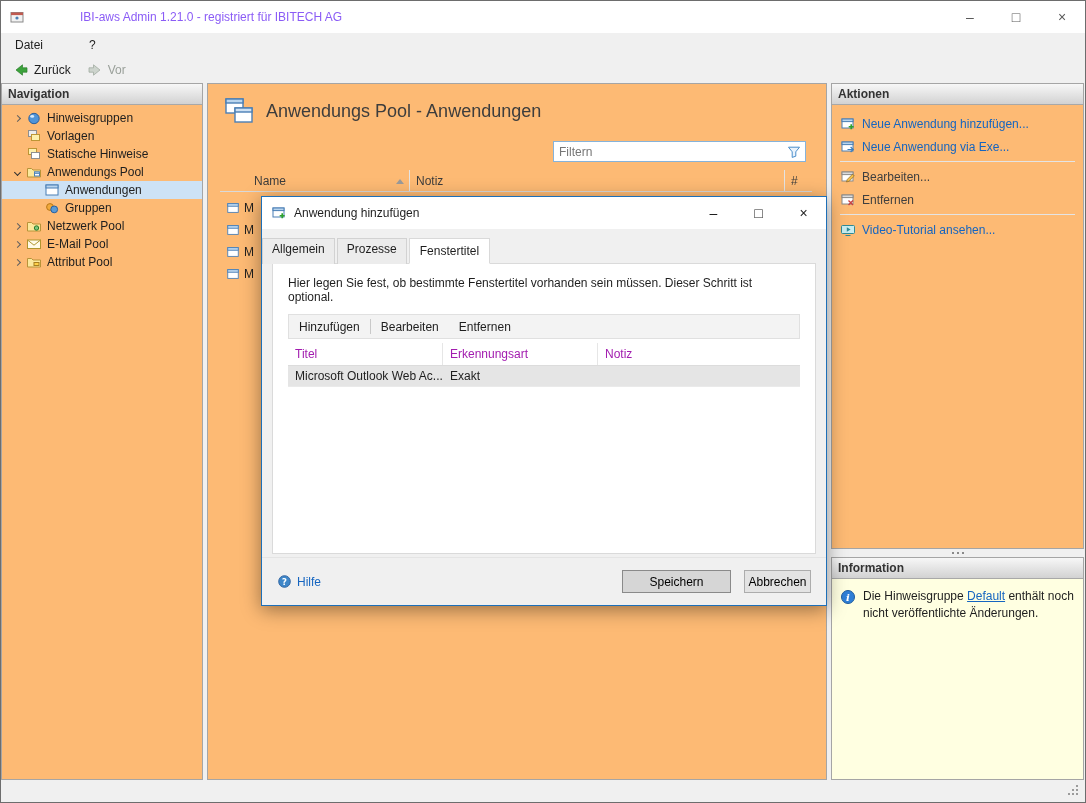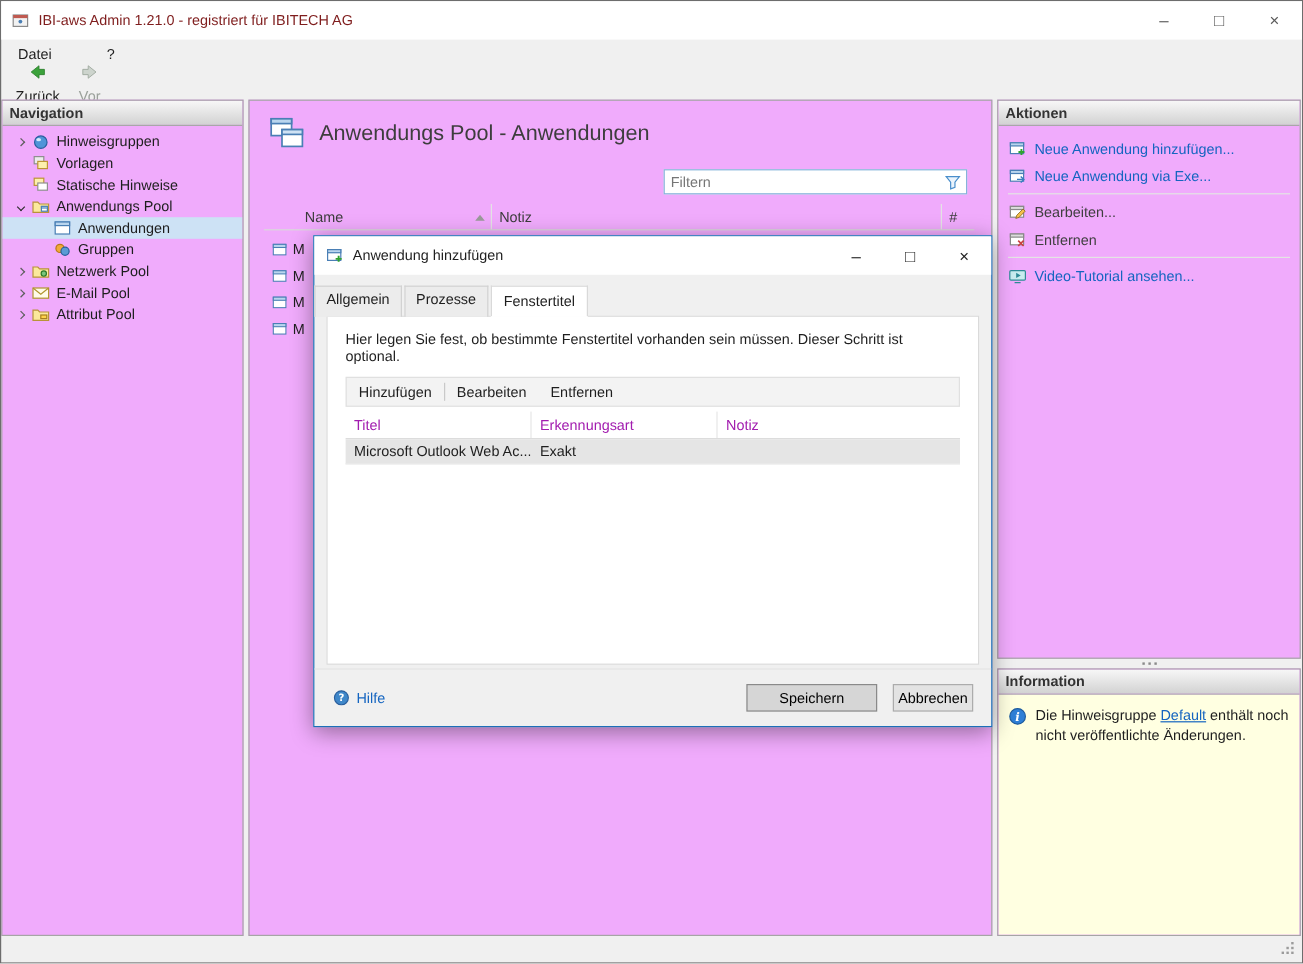--- a/index.html
+++ b/index.html
@@ -3,32 +3,32 @@
 <meta charset="utf-8">
 <style>
   * { margin:0; padding:0; box-sizing:border-box; }
   html,body { width:1086px; height:803px; }
   body { font-family:"Liberation Sans","DejaVu Sans",sans-serif; font-size:12px; color:#1e1e1e; background:#f0f0f0; position:relative; overflow:hidden; }
   .window { position:absolute; inset:0; border:1px solid #6d6d6d; background:#f0f0f0; }
 
   
   .titlebar { height:32px; background:#fff; display:flex; align-items:center; padding-left:8px; }
   .app-icon { width:16px; height:16px; margin-right:7px; flex:0 0 auto; }
-  .titlebar .title { color:#7f1d1d; }
+  .titlebar .title { color:#8b5cf6;margin-left:48px; }
   .caption-buttons { margin-left:auto; display:flex; height:32px; }
   .cap-btn { width:46px; display:flex; align-items:center; justify-content:center; color:#5a5a5a; font-size:14px; }
   .menubar { height:23px; display:flex; align-items:center; padding-left:5px;gap:28px; }
   .menu-item { padding:3px 9px; }
   .toolbar { height:27px; display:flex; align-items:center; padding-left:5px; gap:2px; }
-  .tool-btn { display:flex; align-items:center; gap:5px; padding:3px 7px;flex-direction:column; }
+  .tool-btn { display:flex; align-items:center; gap:5px; padding:3px 7px; }
   .tool-btn .ic16 { width:16px; height:16px; }
   .tool-btn.disabled { color:#9aa09a; }
 
   
-  .panel { position:absolute; background:#f0abfc; border:1px solid #a5a5a5; overflow:hidden; }
+  .panel { position:absolute; background:#fdba74; border:1px solid #a5a5a5; overflow:hidden; }
   .panel-header { height:21px; background:linear-gradient(#f7f7f7,#d2d2d2); border-bottom:1px solid #a8a8a8; font-weight:bold; color:#333; display:flex; align-items:center; padding:0 6px; }
 
   
   #nav-panel { left:0; top:82px; width:202px; height:697px; }
   .nav-list { padding-top:4px; }
   .nav-item { display:flex; align-items:center; height:18px; }
   .nav-item.d0 { padding-left:6px; }
   .nav-item.d1 { padding-left:24px; }
   .chev-slot { width:18px; display:flex; justify-content:center; align-items:center; flex:0 0 auto; }
   .chev { width:5px; height:5px; border-right:1.4px solid #5f5f5f; border-bottom:1.4px solid #5f5f5f; }

